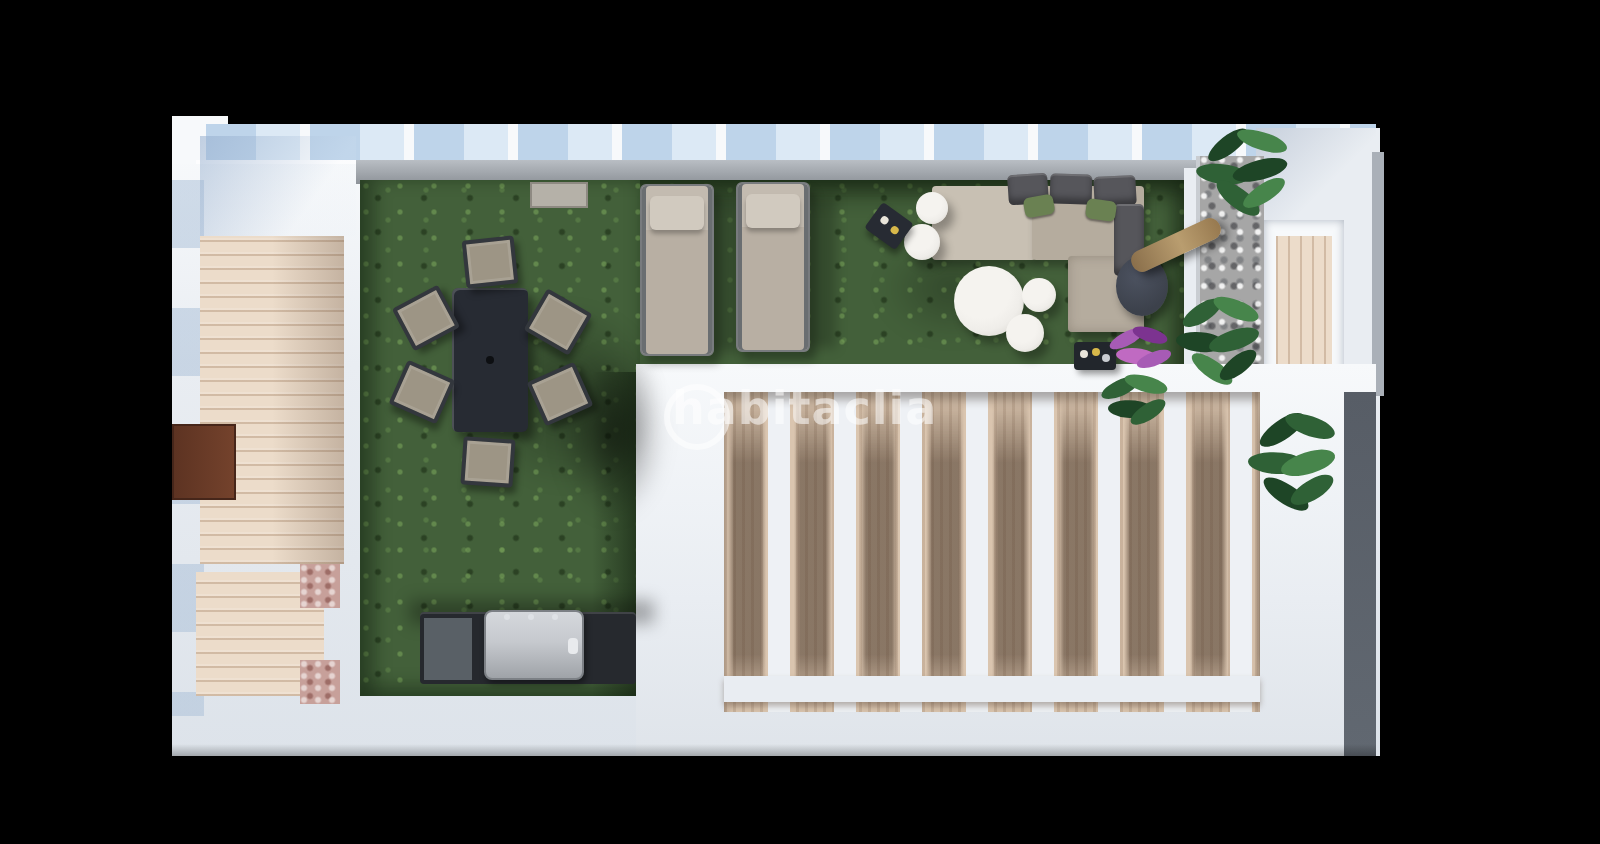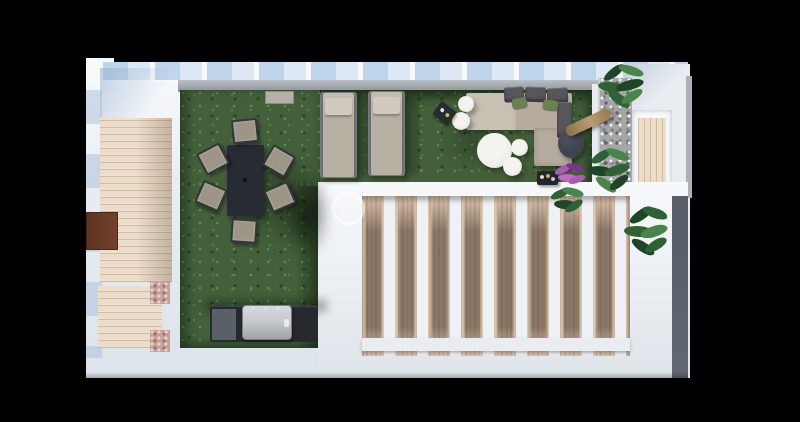--- a/index.html
+++ b/index.html
@@ -196,14 +196,15 @@
   <div class="abs" style="left:548px;top:188px;width:40px;height:30px;">
     <span class="leaf" style="left:2px;top:2px;width:20px;height:8px;background:var(--plant-green,#2f6136);transform:rotate(-22deg);"></span>
     <span class="leaf" style="left:14px;top:0;width:22px;height:8px;background:var(--plant-green-light,#47854b);transform:rotate(18deg);"></span>
     <span class="leaf" style="left:6px;top:12px;width:22px;height:9px;background:var(--plant-green-dark,#1e4526);transform:rotate(5deg);"></span>
     <span class="leaf" style="left:16px;top:14px;width:20px;height:8px;background:var(--plant-green,#2f6136);transform:rotate(-30deg);"></span>
   </div>
 
   <div class="abs" style="left:86px;top:372px;width:602px;height:8px;background:linear-gradient(180deg, transparent, rgba(0,0,0,.35));"></div>
 
   <div class="abs" id="watermark-circle" style="left:332px;top:192px;width:27px;height:27px;"></div>
+  <div class="abs" id="watermark-text" style="left:336px;top:192px;">habitaclia</div>
 
 </div>
 
 </body></html>

